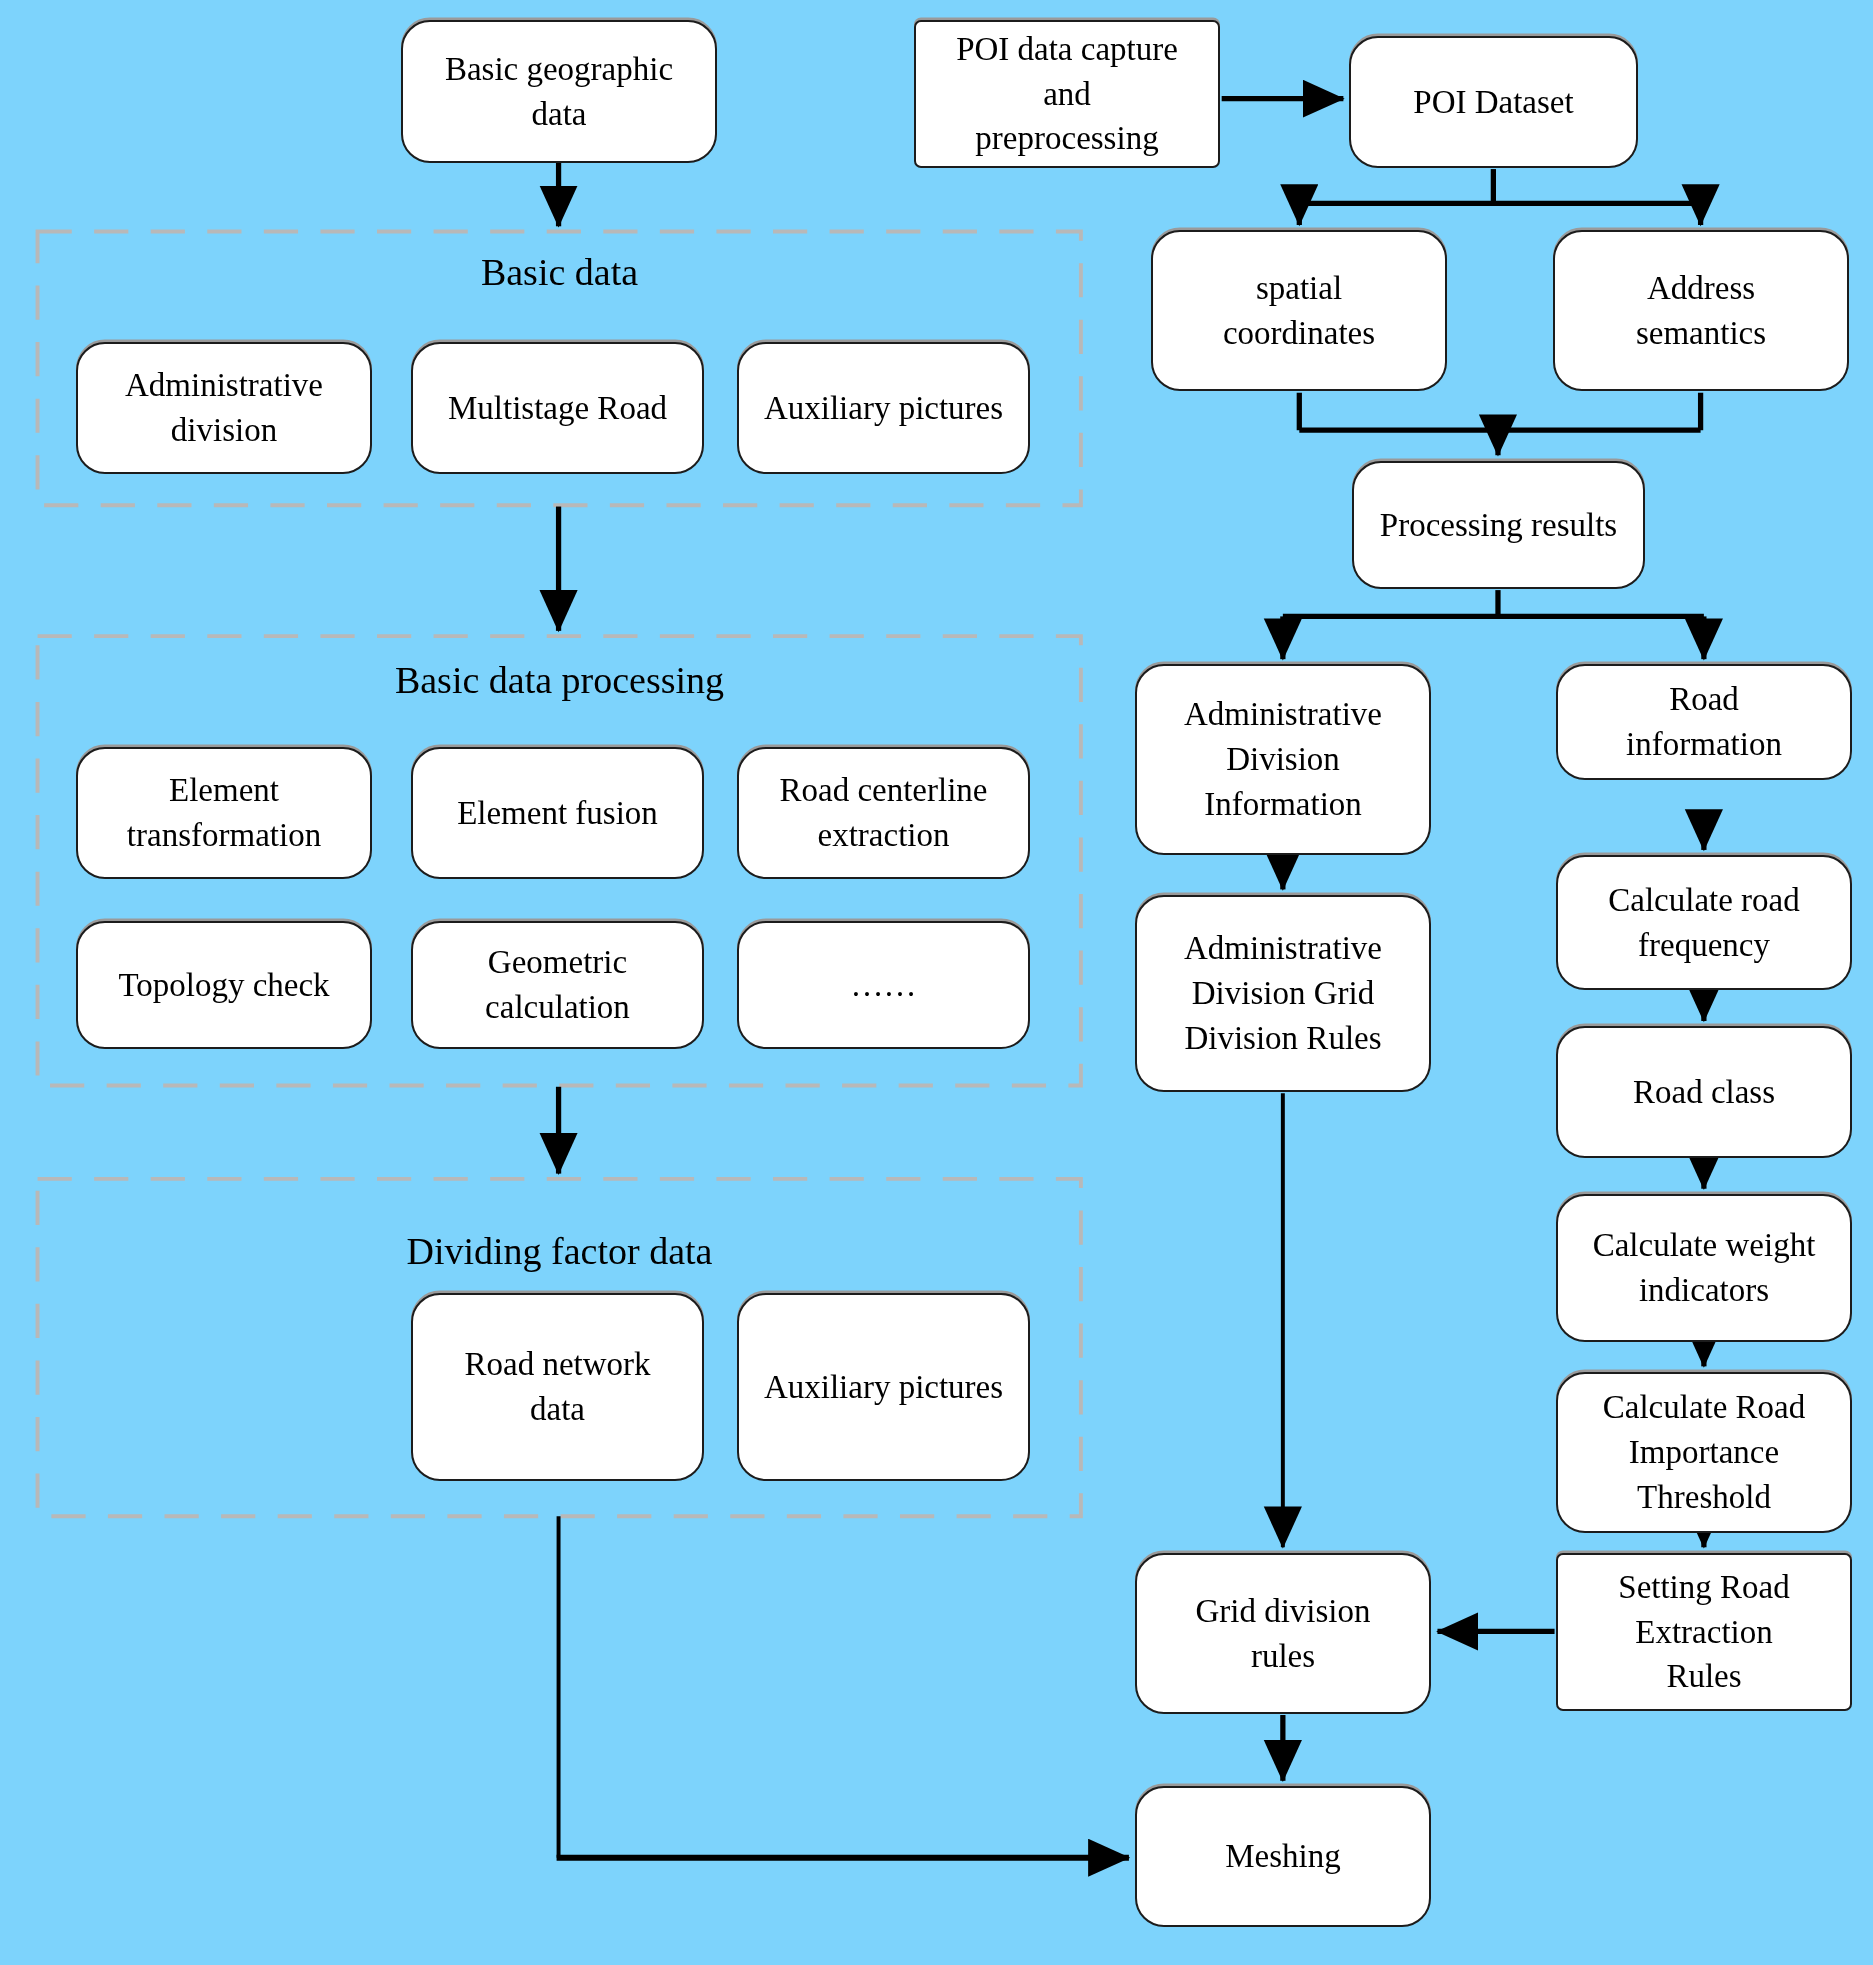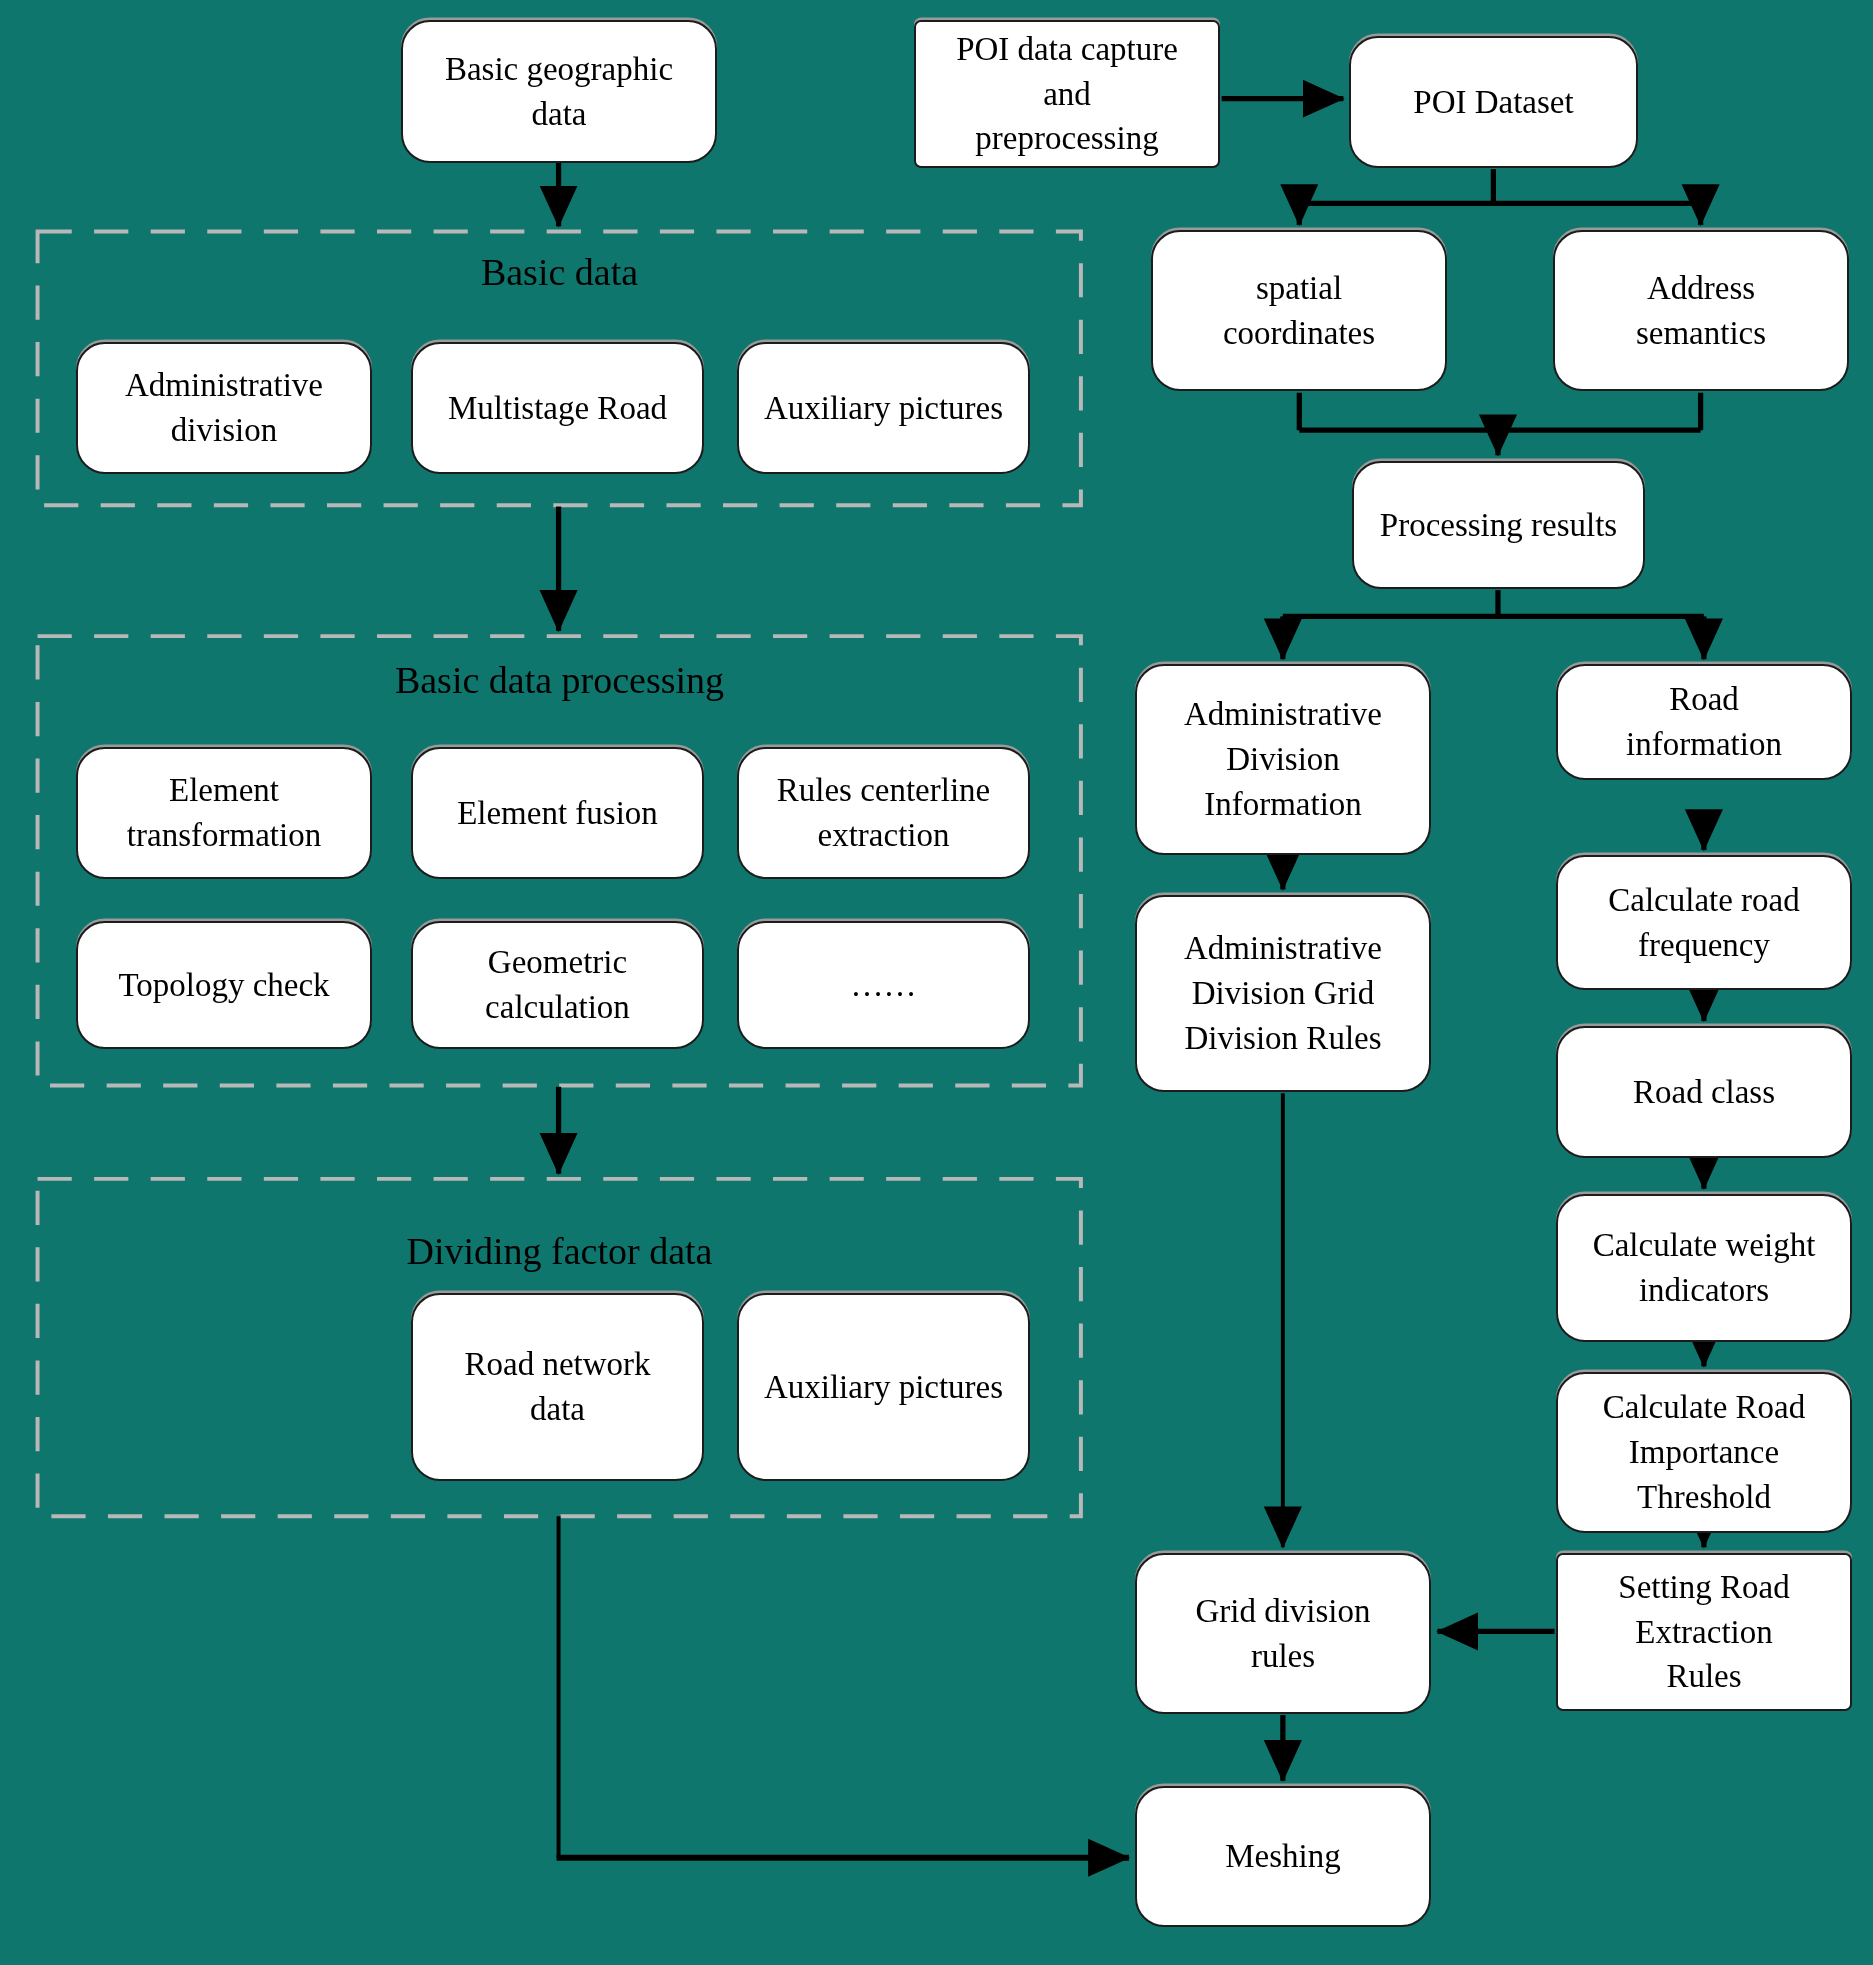--- a/index.html
+++ b/index.html
@@ -1,19 +1,19 @@
 <!DOCTYPE html>
 <html style="font-size:10.5px"><head>
 <meta charset="utf-8">
 <style>
   html,body{margin:0;padding:0;background:#ffffff;}
   #canvas{
     position:relative;
     width:1873px;height:1965px;
-    background:#0f766e;
+    background:#7dd3fc;
     font-family:"Liberation Serif","DejaVu Serif",serif;
     color:#000;
     overflow:hidden;
   }
   svg.overlay{position:absolute;left:0;top:0;z-index:0;}
   .node{
     position:absolute;z-index:1;
     background:#ffffff;
     border:2.6px solid #1c1c1c;
     border-radius:29px;
@@ -89,21 +89,21 @@
   <div class="sec-title" style="left:38px;top:250px;width:1043px">Basic data</div>
 
   <div class="node" style="left:76px;top:342px;width:296px;height:132px">Administrative division</div>
   <div class="node" style="left:411px;top:342px;width:293px;height:132px">Multistage Road</div>
   <div class="node" style="left:737px;top:342px;width:293px;height:132px">Auxiliary pictures</div>
 
   <div class="sec-title" style="left:38px;top:658px;width:1043px">Basic data processing</div>
 
   <div class="node" style="left:76px;top:747px;width:296px;height:132px">Element transformation</div>
   <div class="node" style="left:411px;top:747px;width:293px;height:132px">Element fusion</div>
-  <div class="node" style="left:737px;top:747px;width:293px;height:132px">Rules centerline extraction</div>
+  <div class="node" style="left:737px;top:747px;width:293px;height:132px">Road centerline extraction</div>
   <div class="node" style="left:76px;top:921px;width:296px;height:128px">Topology check</div>
   <div class="node" style="left:411px;top:921px;width:293px;height:128px">Geometric calculation</div>
   <div class="node" style="left:737px;top:921px;width:293px;height:128px">……</div>
 
   <div class="sec-title" style="left:38px;top:1229px;width:1043px">Dividing factor data</div>
 
   <div class="node" style="left:411px;top:1293px;width:293px;height:188px">Road network data</div>
   <div class="node" style="left:737px;top:1293px;width:293px;height:188px">Auxiliary pictures</div>
 
   <div class="node pad-lg" style="left:914px;top:20px;width:306px;height:148px">POI data capture and preprocessing</div>

